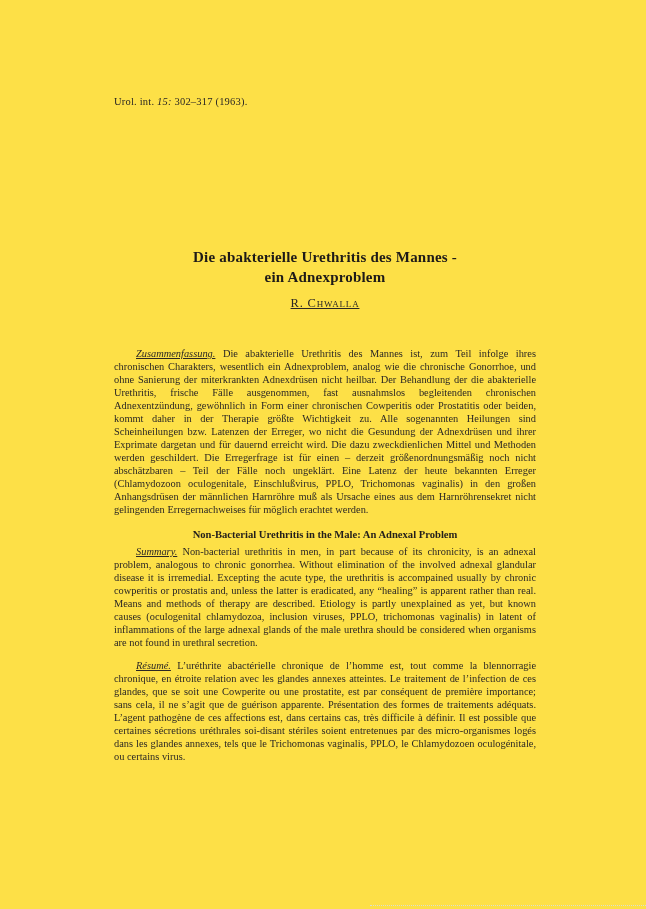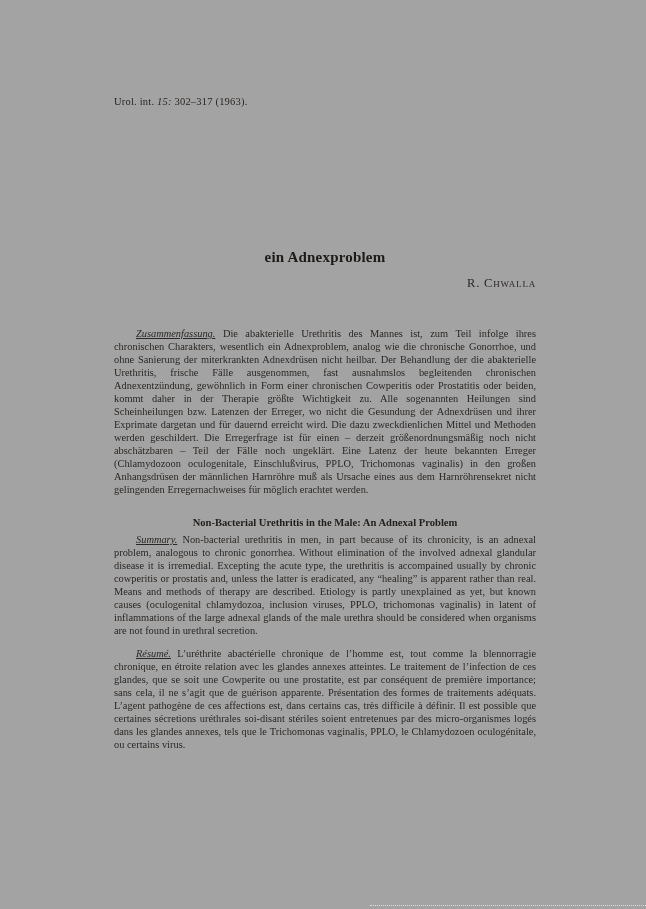--- a/index.html
+++ b/index.html
@@ -4,21 +4,21 @@
 <style>
   html, body {
     margin: 0;
     padding: 0;
     background: #e9e9e9;
   }
   .page {
     position: relative;
     width: 646px;
     height: 909px;
-    background: #a3a3a3;
+    background: #fde047;
     overflow: hidden;
     font-family: "Liberation Serif", "DejaVu Serif", serif;
     color: #262220;
     box-sizing: border-box;
     padding: 96px 110px 0 114px;
   }
   .journal-ref {
     font-size: 10.5px;
     letter-spacing: 0.2px;
     color: #2b2724;
@@ -28,40 +28,41 @@
     margin-top: 140px;
     text-align: center;
     font-weight: bold;
     font-size: 15px;
     line-height: 20px;
     letter-spacing: 0.2px;
     color: #1e1a18;
   }
   .author-line {
     margin-top: 9px;
-    text-align: right;
+    text-align: center;
     font-size: 12.5px;
     font-variant: small-caps;
     letter-spacing: 0.8px;
     color: #2b2724;
+    text-decoration: underline;
   }
   .abstract {
     margin-top: 0;
     font-size: 10.4px;
     line-height: 13px;
     text-align: justify;
     color: #2b2724;
   }
   .abstract .indent { display: inline-block; width: 22px; }
   .abstract .lead { font-style: italic; text-decoration: underline; }
   .para-german  { margin-top: 36px; }
   .para-english { margin-top: 4px; }
   .para-french  { margin-top: 6px; }
   .section-heading {
-    margin-top: 20px;
+    margin-top: 12px;
     text-align: center;
     font-weight: bold;
     font-size: 10.6px;
     line-height: 13px;
     color: #221e1b;
   }
   .heading-french { margin-top: 22px; }
   .scan-artifact {
     position: absolute;
     left: 370px;
@@ -76,20 +77,21 @@
 
 <div class="page">
 
   <div class="journal-ref">
     <span>Urol. int.</span>
     <span class="vol">15:</span>
     <span>302–317 (1963).</span>
   </div>
 
   <div class="title-block">
+    <div>Die abakterielle Urethritis des Mannes -</div>
     <div>ein Adnexproblem</div>
   </div>
 
   <div class="author-line">R. Chwalla</div>
 
   <p class="abstract para-german"><span class="indent"></span><span class="lead">Zusammenfassung.</span>
     <span>Die abakterielle Urethritis des Mannes ist, zum Teil infolge ihres chronischen Charakters, wesentlich ein Adnexproblem, analog wie die chronische Gonorrhoe, und ohne Sanierung der miterkrankten Adnexdrüsen nicht heilbar. Der Behandlung der die abakterielle Urethritis, frische Fälle ausgenommen, fast ausnahmslos begleitenden chronischen Adnexentzündung, gewöhnlich in Form einer chronischen Cowperitis oder Prostatitis oder beiden, kommt daher in der Therapie größte Wichtigkeit zu. Alle sogenannten Heilungen sind Scheinheilungen bzw. Latenzen der Erreger, wo nicht die Gesundung der Adnexdrüsen und ihrer Exprimate dargetan und für dauernd erreicht wird. Die dazu zweckdienlichen Mittel und Methoden werden geschildert. Die Erregerfrage ist für einen – derzeit größenordnungsmäßig noch nicht abschätzbaren – Teil der Fälle noch ungeklärt. Eine Latenz der heute bekannten Erreger (Chlamydozoon oculogenitale, Einschlußvirus, PPLO, Trichomonas vaginalis) in den großen Anhangsdrüsen der männlichen Harnröhre muß als Ursache eines aus dem Harnröhrensekret nicht gelingenden Erregernachweises für möglich erachtet werden.</span></p>
 
   <div class="section-heading">Non-Bacterial Urethritis in the Male: An Adnexal Problem</div>
 

